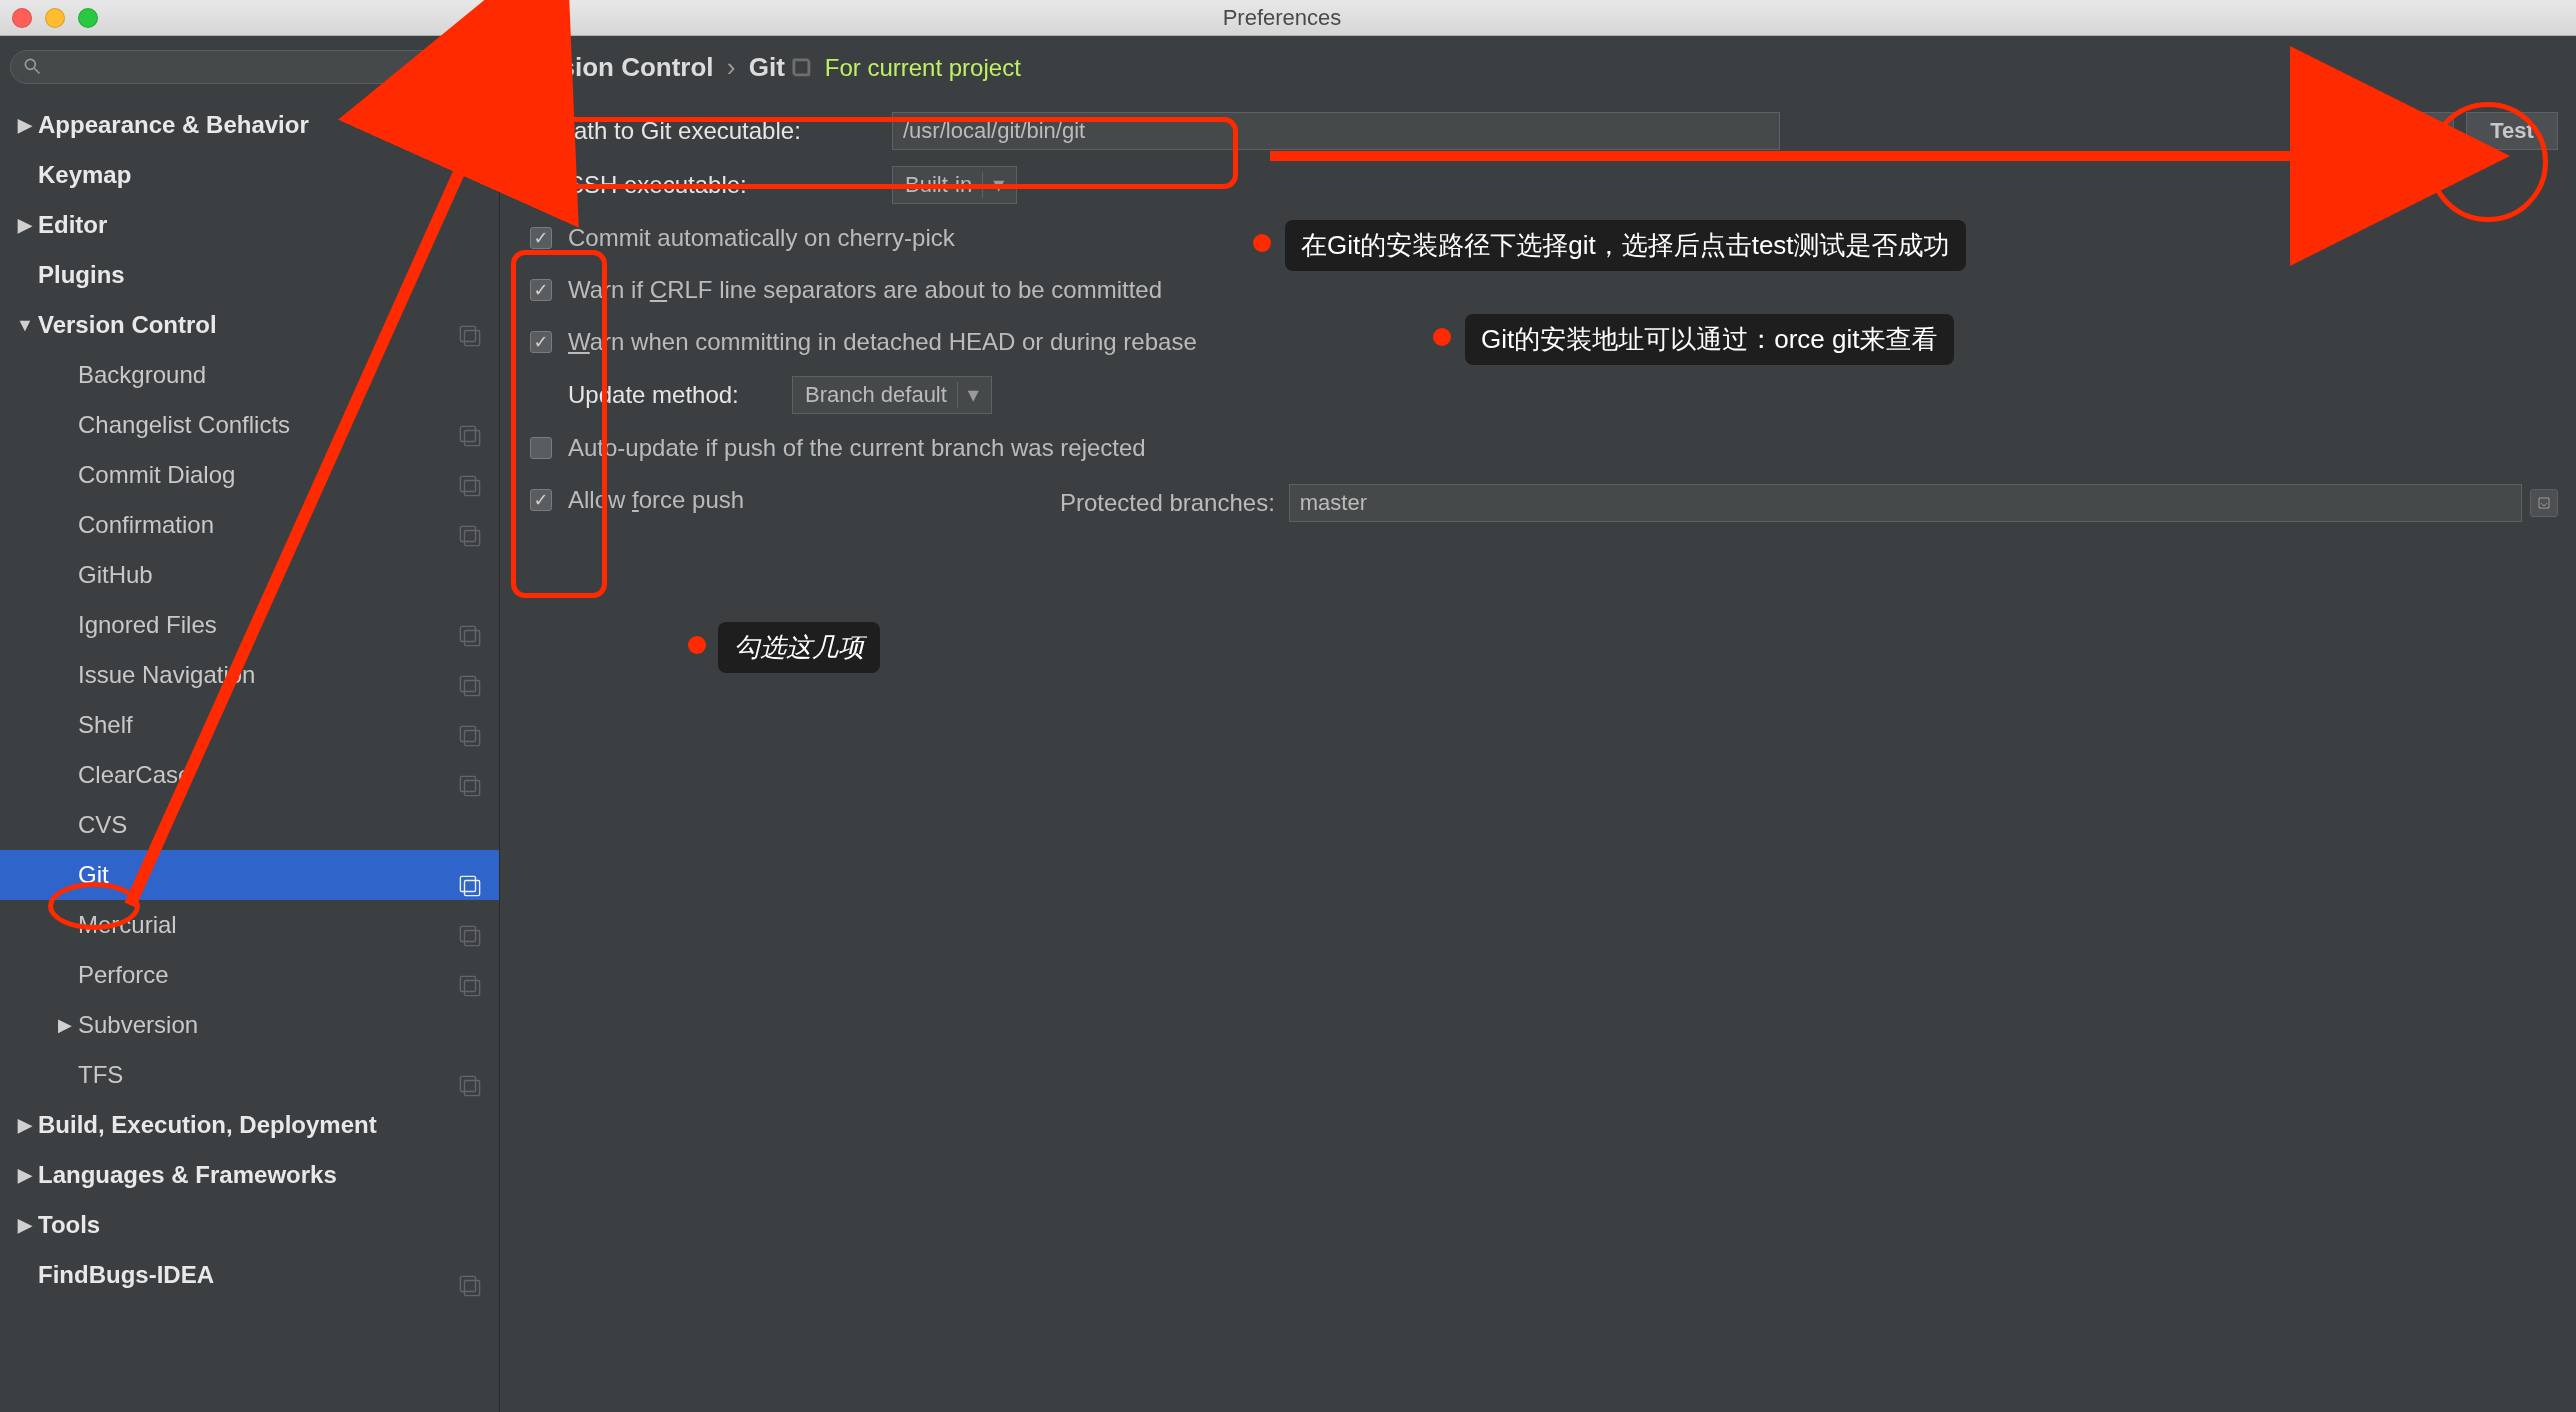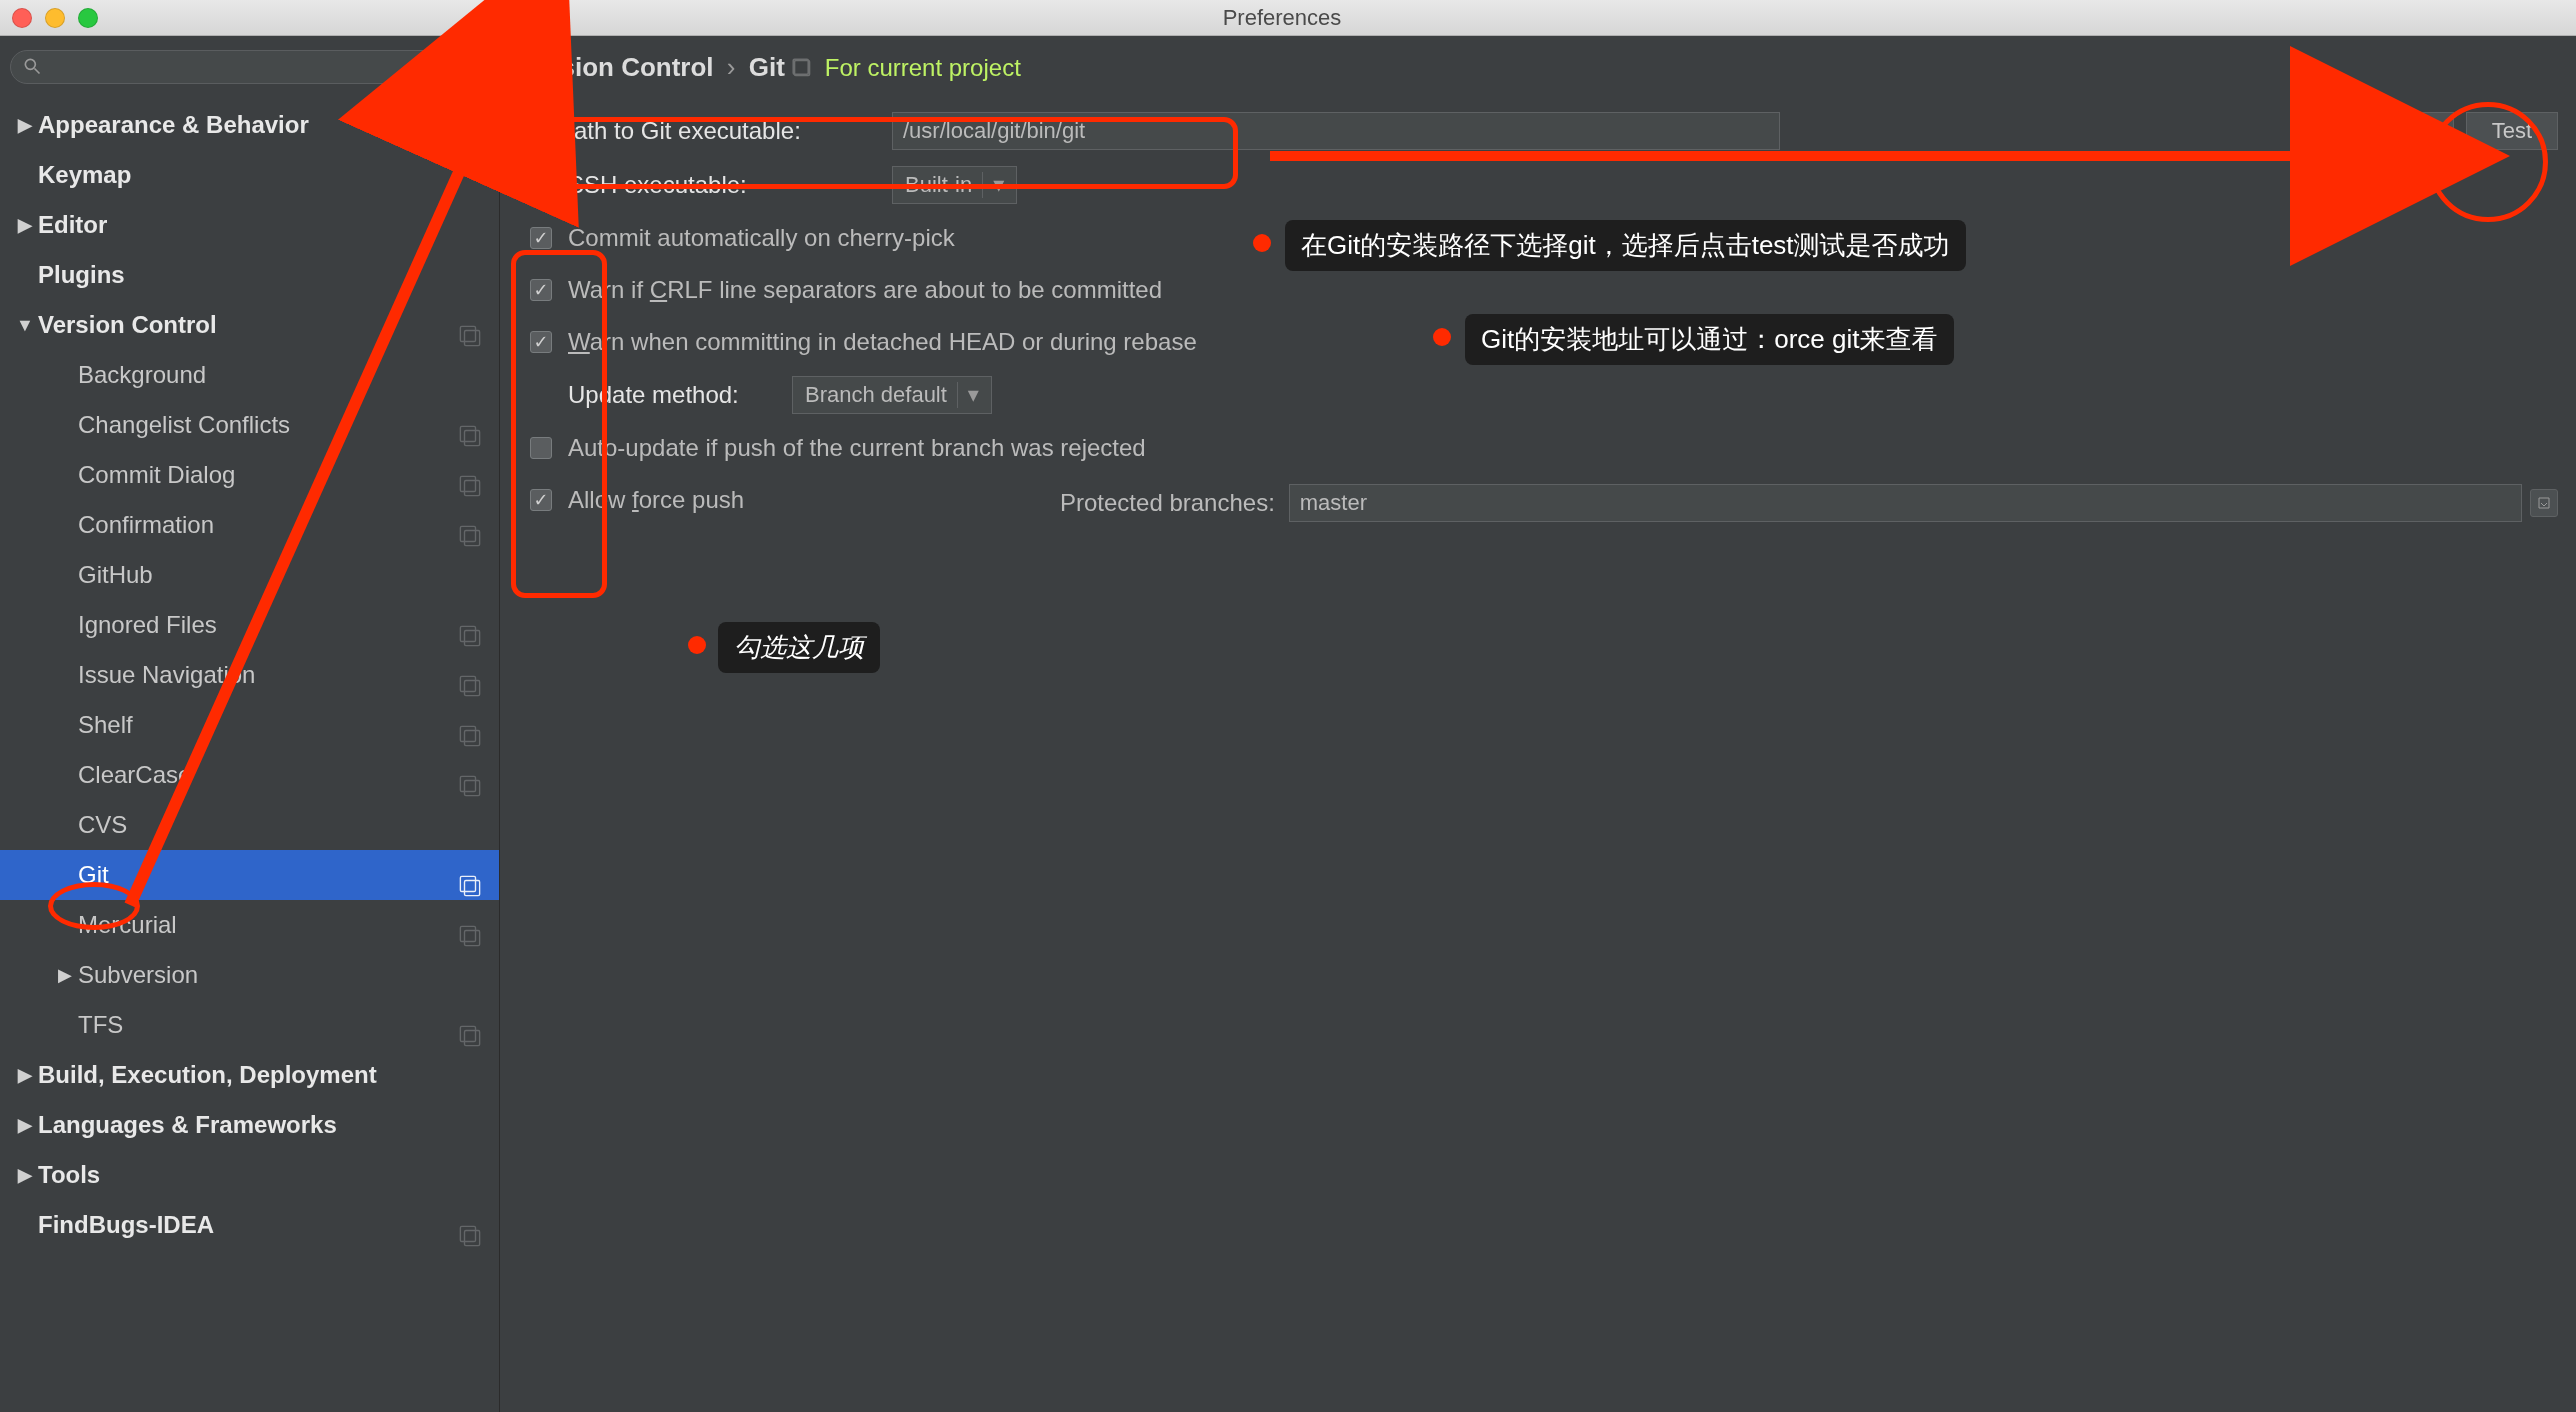--- a/index.html
+++ b/index.html
@@ -97,21 +97,21 @@
 .input-text {
   height: 38px; background:#45494a; border:1px solid #5e6163;
   color:#bbbbbb; font-size:22px; padding:0 10px; outline:none;
 }
 .path-input { width: 888px; margin-left:14px; }
 .btn {
   height: 38px; border:1px solid #5e6163; background:#4c5052;
   color:#c8c8c8; font-size:22px; padding:0 14px; cursor:default;
 }
 .ellipsis-btn { width:42px; padding:0; text-align:center; margin-left:6px; }
-.test-btn { width:92px; margin-left:12px; }
+.test-btn { width:92px; margin-left:12px;font-weight:bold; }
 .select {
   height:38px; border:1px solid #5e6163; background:#45494a;
   display:inline-flex; align-items:center; color:#bbb; font-size:22px;
   padding:0 8px 0 12px; margin-left:14px;
 }
 .select .caret { width:26px; text-align:center; color:#9a9a9a; border-left:1px solid #5e6163; margin-left:10px; padding-left:6px; }
 .check-row { display:flex; align-items:center; height:52px; padding-left:10px; }
 .cb {
   width:22px; height:22px; flex:0 0 22px;
   background:#5a5d5f; border:1px solid #787c7e; border-radius:3px;
@@ -257,20 +257,28 @@
           <span class="arrow"></span>
           <span>Git</span>
           <span class="badge" style="color: rgb(255, 255, 255);"><svg viewBox="0 0 16 16">
               <rect x="1" y="1" width="11" height="11" rx="1" fill="none" stroke="currentColor"></rect>
               <rect x="4" y="4" width="11" height="11" rx="1" fill="none" stroke="currentColor"></rect>
             </svg></span>
         </div>
         <div class="tree-row sub">
           <span class="arrow"></span>
           <span>Mercurial</span>
+          <span class="badge" style="color: rgb(138, 141, 143);"><svg viewBox="0 0 16 16">
+              <rect x="1" y="1" width="11" height="11" rx="1" fill="none" stroke="currentColor"></rect>
+              <rect x="4" y="4" width="11" height="11" rx="1" fill="none" stroke="currentColor"></rect>
+            </svg></span>
+        </div>
+        <div class="tree-row sub">
+          <span class="arrow"></span>
+          <span>Perforce</span>
           <span class="badge" style="color: rgb(138, 141, 143);"><svg viewBox="0 0 16 16">
               <rect x="1" y="1" width="11" height="11" rx="1" fill="none" stroke="currentColor"></rect>
               <rect x="4" y="4" width="11" height="11" rx="1" fill="none" stroke="currentColor"></rect>
             </svg></span>
         </div>
         <div class="tree-row sub">
           <span class="arrow">▶</span>
           <span>Subversion</span>
         </div>
         <div class="tree-row sub">

